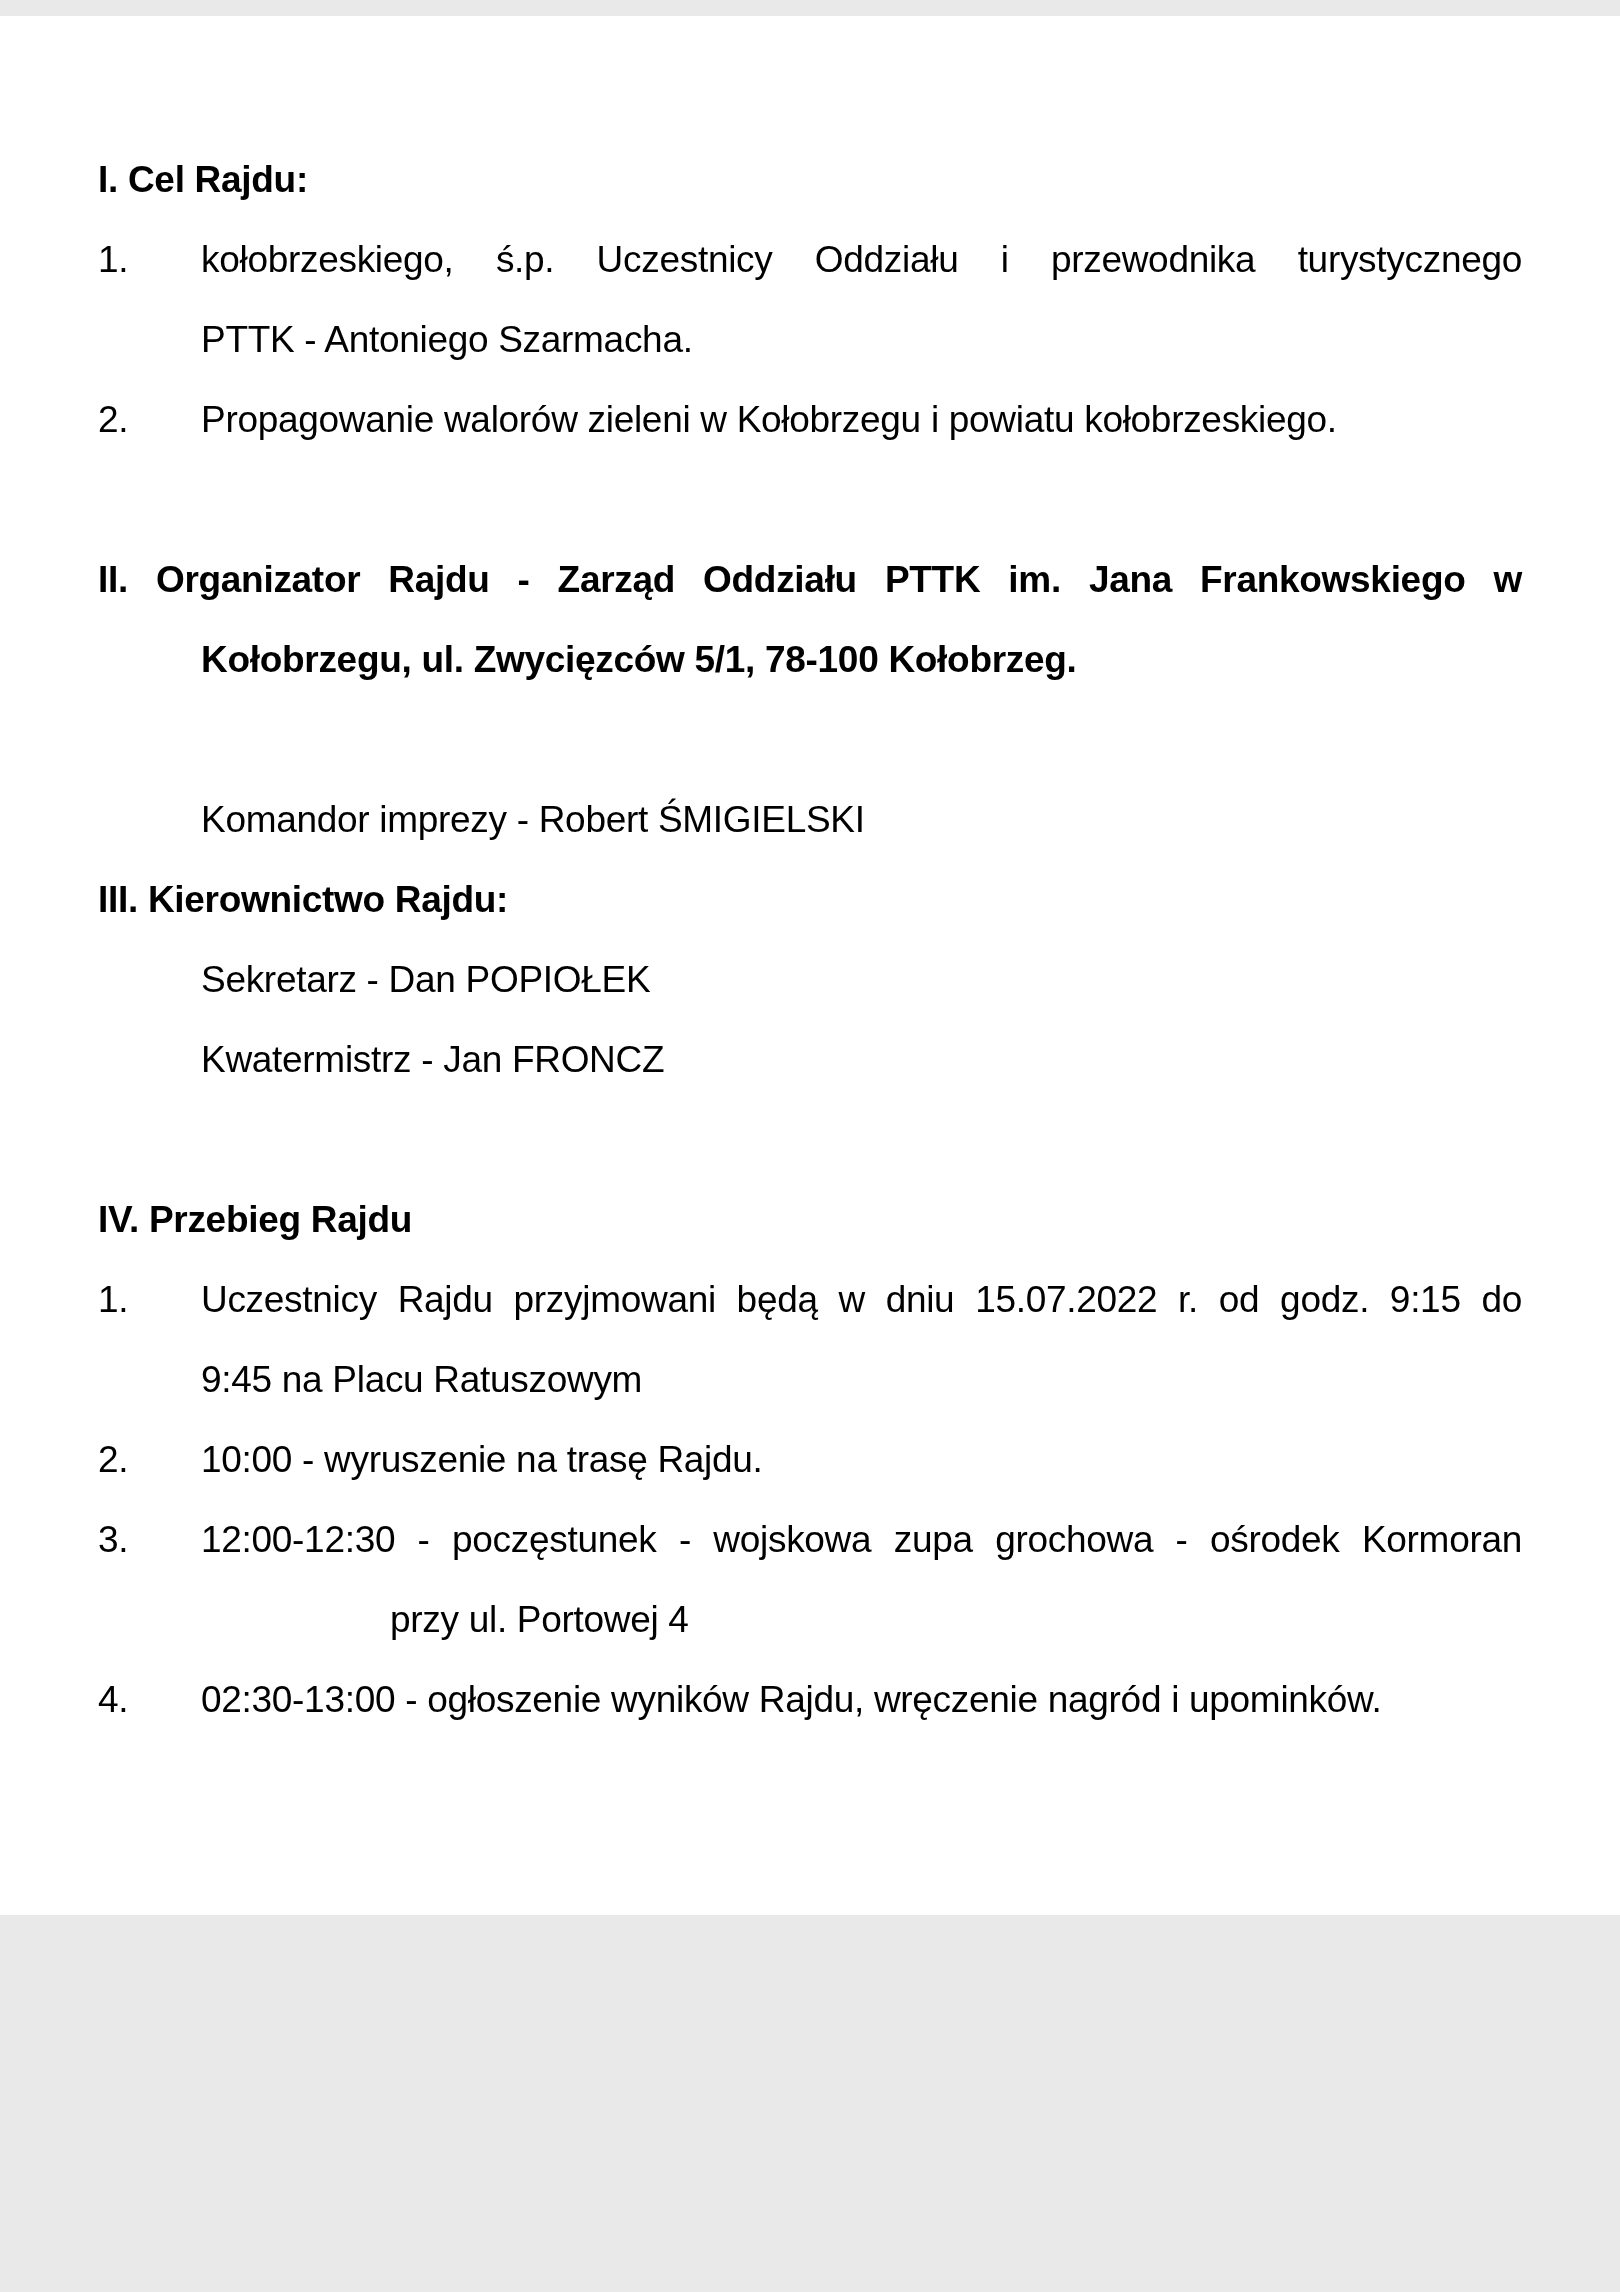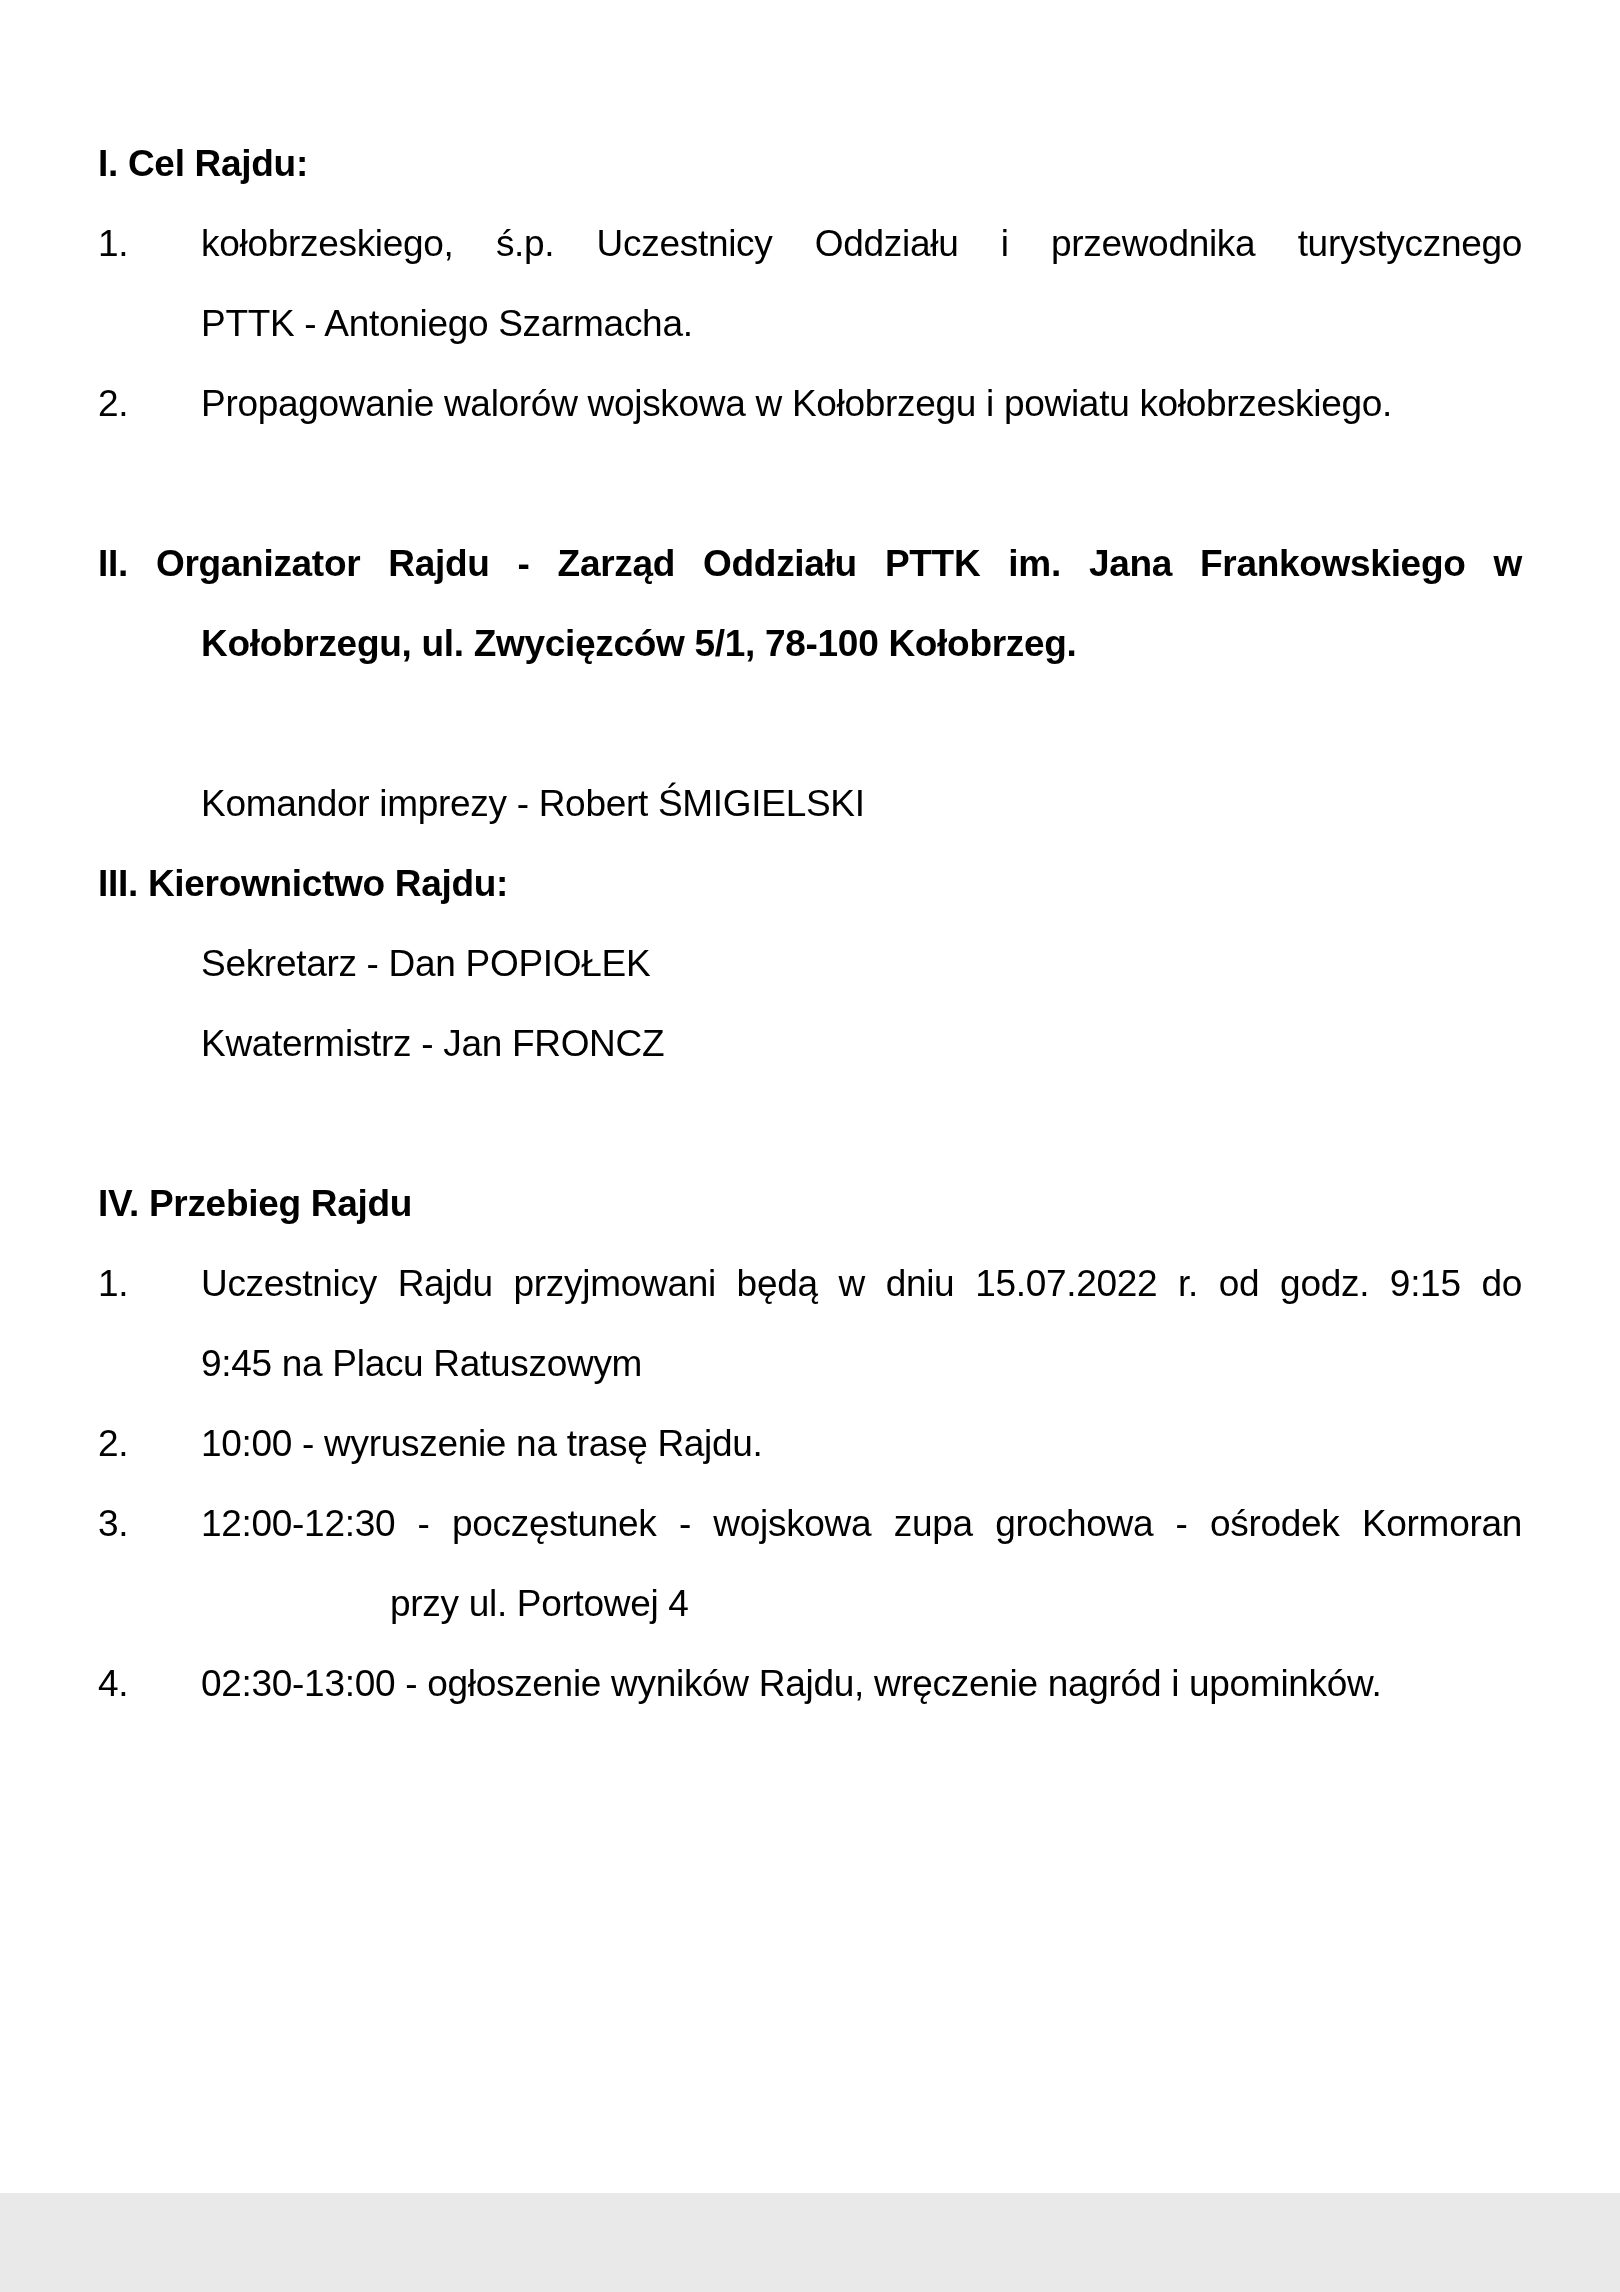--- a/index.html
+++ b/index.html
@@ -1,20 +1,20 @@
 <!DOCTYPE html>
 <html><head>
 <meta charset="utf-8">
 <style>
   html,body { margin:0; padding:0; background:#e9e9e9; }
   .page {
     position:relative;
-    width:1620px; height:2193px;
+    width:1620px; height:1899px;
     background:#ffffff;
-    margin:0 auto;
+    margin:16px auto;
     font-family:"Liberation Sans", sans-serif;
     color:#000000;
     overflow:hidden;
   }
   .content {
     position:absolute;
     left:98px; right:98px; top:124px;
     font-size:37px;
     line-height:80px;
     letter-spacing:-0.3px;
@@ -38,21 +38,21 @@
       <div class="line h">I. Cel Rajdu:</div>
 
       <div class="item">
         <span class="num">1.</span>
         <div class="line j">kołobrzeskiego, ś.p. Uczestnicy Oddziału i przewodnika turystycznego</div>
         <div class="line">PTTK - Antoniego Szarmacha.</div>
       </div>
 
       <div class="item">
         <span class="num">2.</span>
-        <div class="line">Propagowanie walorów wojskowa w Kołobrzegu i powiatu kołobrzeskiego.</div>
+        <div class="line">Propagowanie walorów zieleni w Kołobrzegu i powiatu kołobrzeskiego.</div>
       </div>
     </div>
 
     <div class="spacer"></div>
 
     <div>
       <div class="line j h">II. Organizator Rajdu - Zarząd Oddziału PTTK im. Jana Frankowskiego w</div>
       <div class="line h hang">Kołobrzegu, ul. Zwycięzców 5/1, 78-100 Kołobrzeg.</div>
     </div>
 

